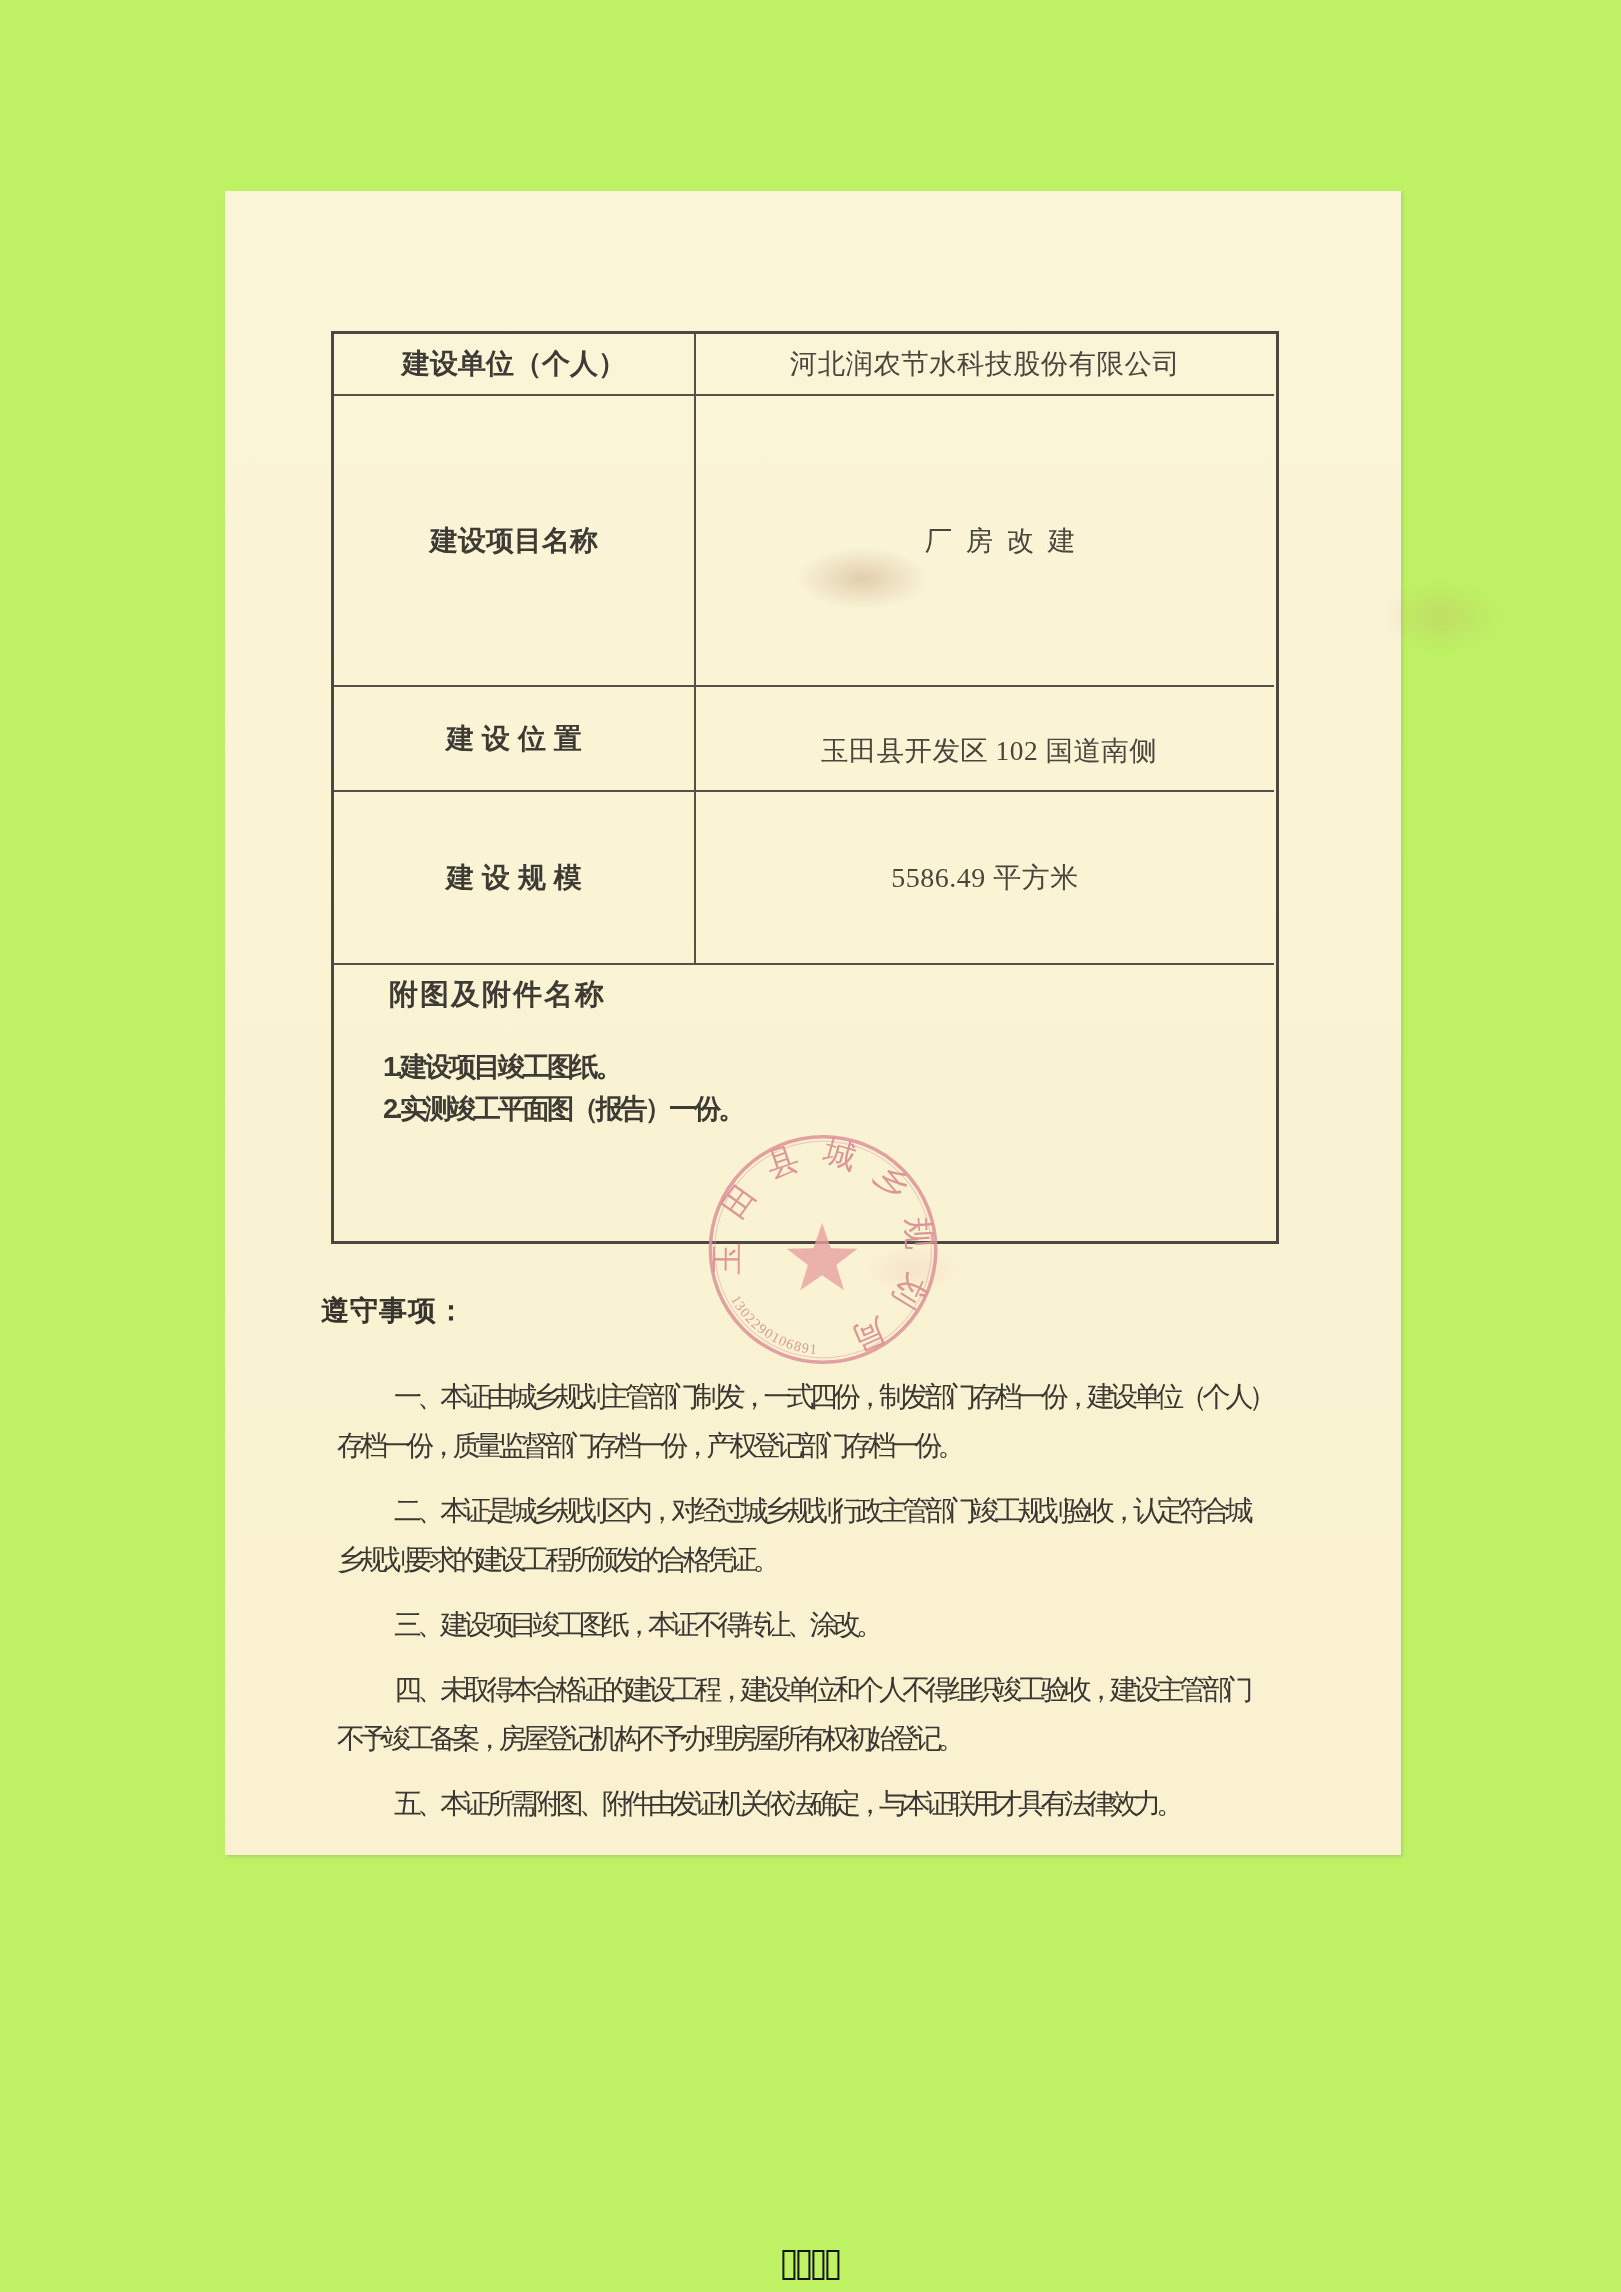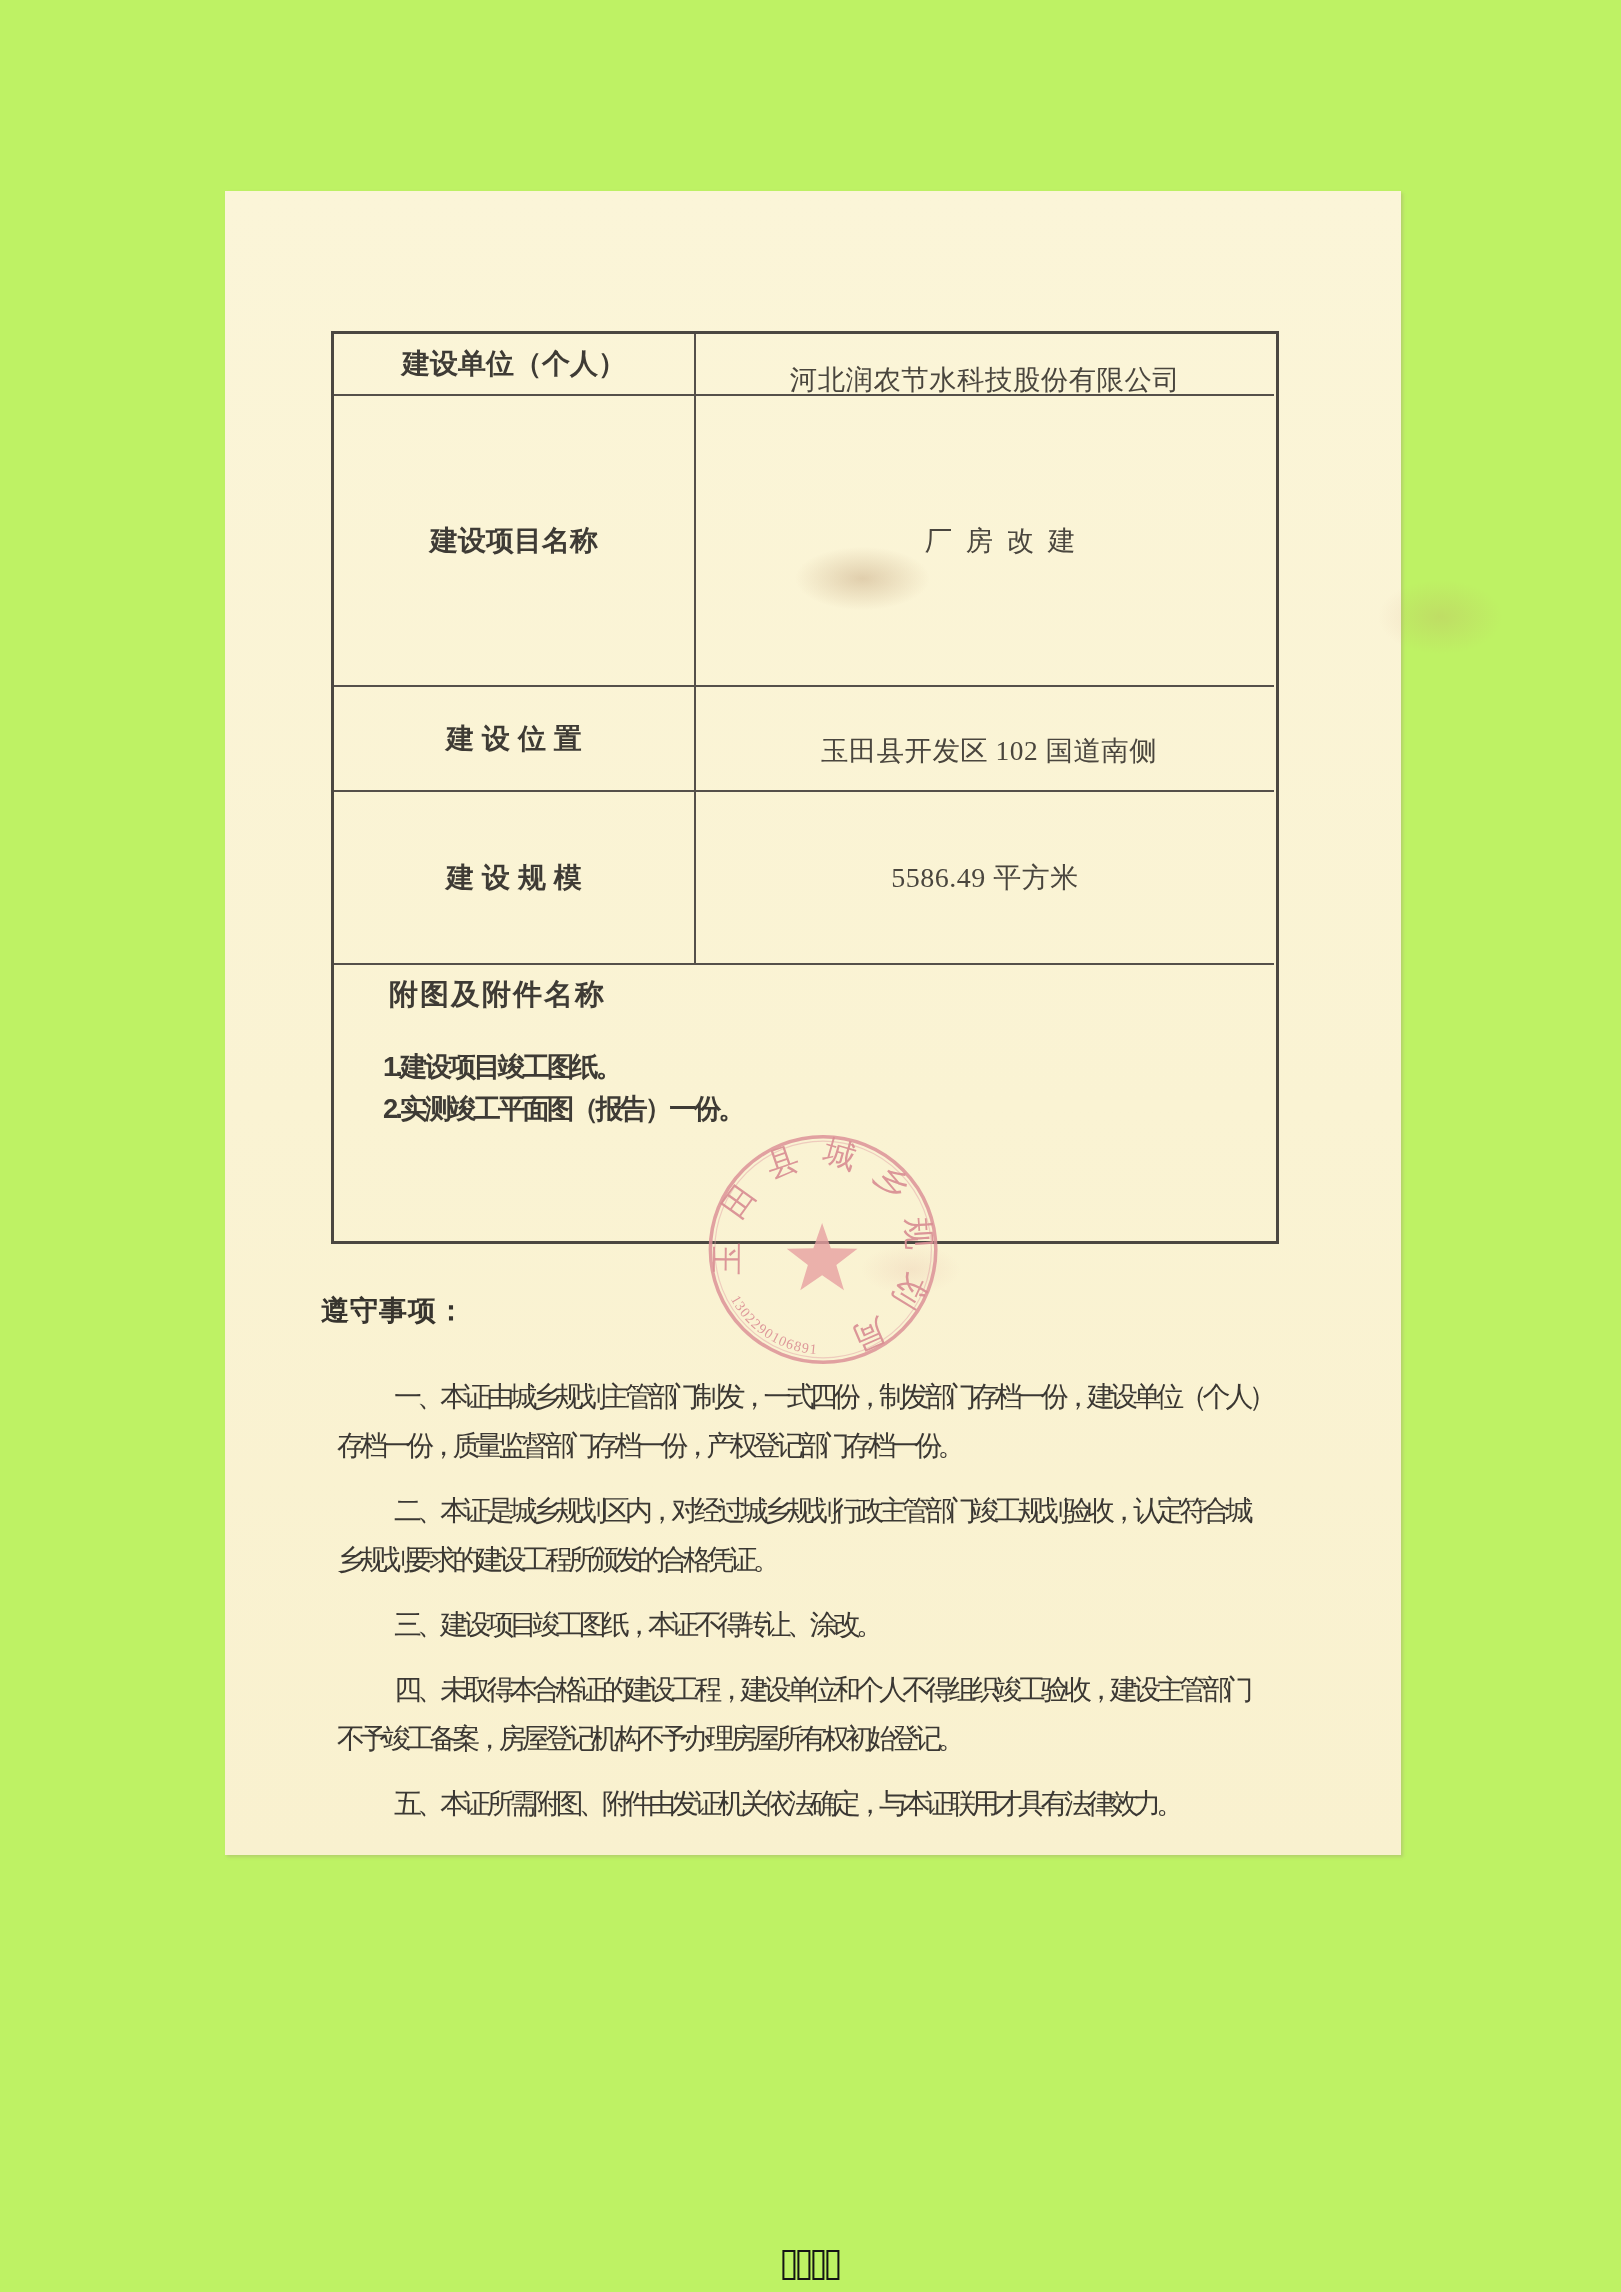--- a/index.html
+++ b/index.html
@@ -60,21 +60,21 @@
   <div class="doc-table">
 
     <div class="hline" style="top:60px;width:940px;"></div>
     <div class="hline" style="top:351px;width:940px;"></div>
     <div class="hline" style="top:456px;width:940px;"></div>
     <div class="hline" style="top:629px;width:940px;"></div>
 
     <div class="vline" style="left:360px;top:0;height:629px;"></div>
 
     <div class="cell label-cell" style="left:0;top:0;width:360px;height:60px;">建设单位（个人）</div>
-    <div class="cell value-cell" style="left:362px;top:16px;width:578px;height:60px;font-family:Liberation Mono, monospace;">河北润农节水科技股份有限公司</div>
+    <div class="cell value-cell" style="left:362px;top:0;width:578px;height:60px;font-family:Liberation Mono, monospace;">河北润农节水科技股份有限公司</div>
 
     <div class="cell label-cell" style="left:0;top:62px;width:360px;height:289px;">建设项目名称</div>
     <div class="cell value-cell value-project" style="left:362px;top:62px;width:578px;height:289px;padding-left:30px;">厂房改建</div>
 
     <div class="cell label-cell" style="left:0;top:353px;width:360px;height:103px;">建 设 位 置</div>
     <div class="cell value-cell" style="left:362px;top:365px;width:578px;height:103px;padding-left:8px;">玉田县开发区 102 国道南侧</div>
 
     <div class="cell label-cell" style="left:0;top:458px;width:360px;height:172px;">建 设 规 模</div>
     <div class="cell value-cell value-scale" style="left:362px;top:458px;width:578px;height:172px;">5586.49 平方米</div>
 

